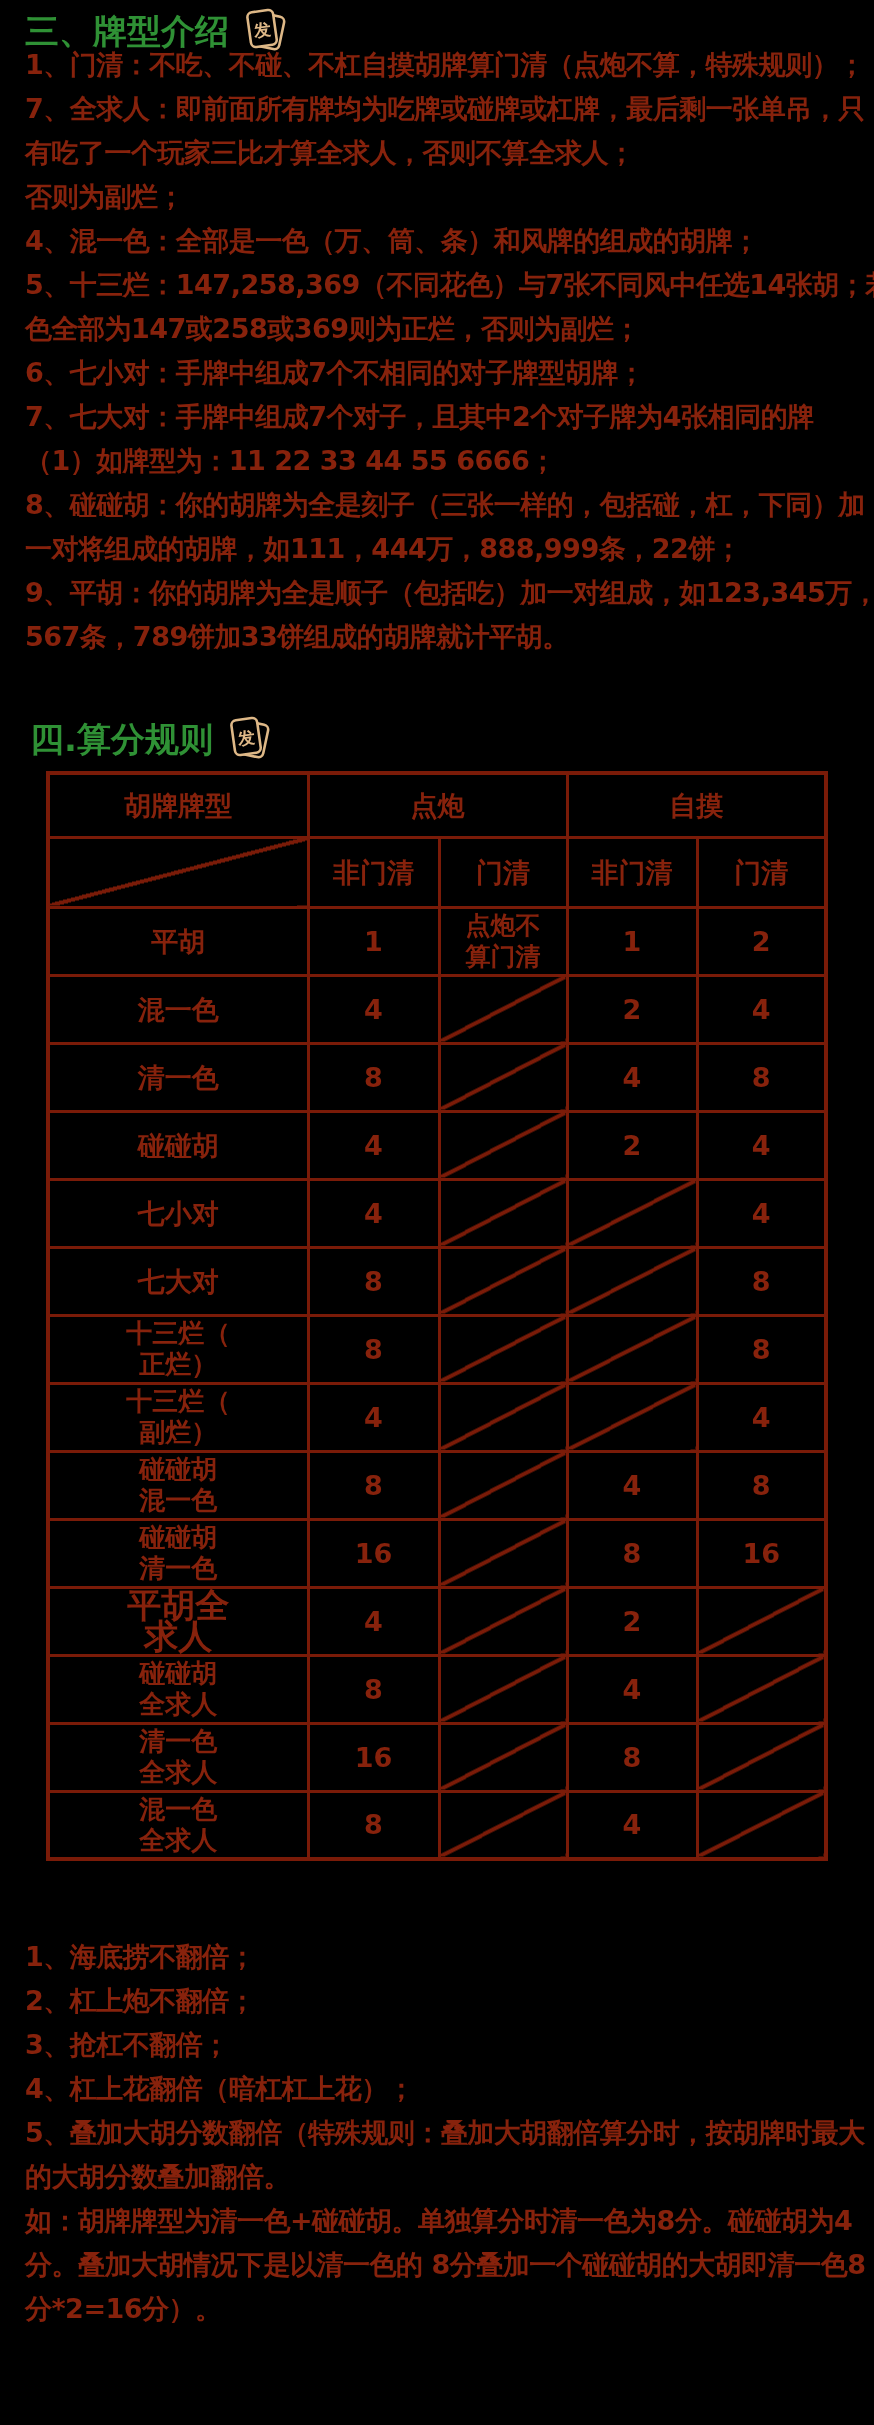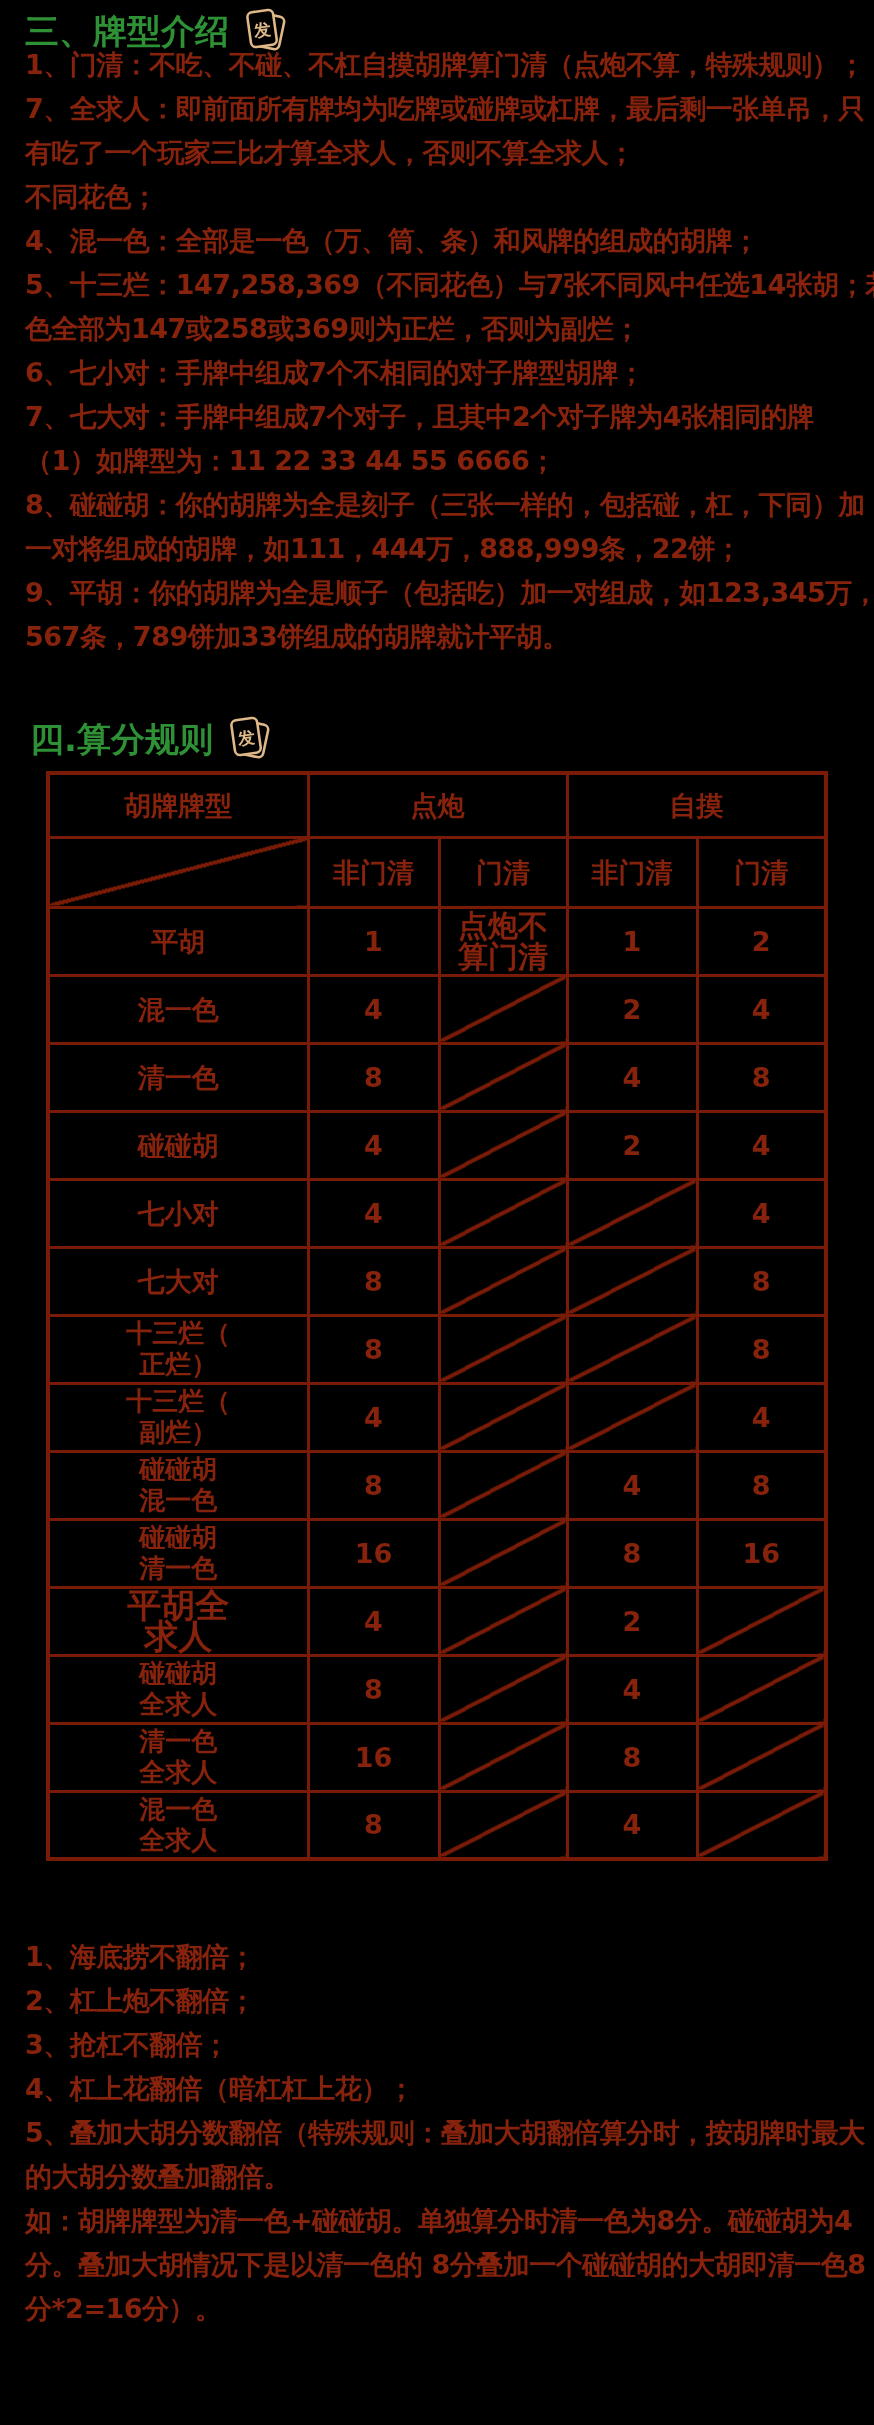--- a/index.html
+++ b/index.html
@@ -57,21 +57,21 @@
         <rect x="6" y="5" width="26" height="35" rx="5" transform="rotate(-8 19 22)" fill="#000000"></rect>
       </g>
       <text x="19" y="30" transform="rotate(-8 19 22)" fill="#deb887" font-size="17" font-weight="bold" text-anchor="middle">发</text>
     </svg>
   </div>
 
   <div class="lines" id="tile-type-lines" style="top:36px;margin-top:7px;">
       <div class="line">1、门清：不吃、不碰、不杠自摸胡牌算门清（点炮不算，特殊规则）；</div>
       <div class="line">7、全求人：即前面所有牌均为吃牌或碰牌或杠牌，最后剩一张单吊，只</div>
       <div class="line">有吃了一个玩家三比才算全求人，否则不算全求人；</div>
-      <div class="line">不同花色；</div>
+      <div class="line">否则为副烂；</div>
       <div class="line">4、混一色：全部是一色（万、筒、条）和风牌的组成的胡牌；</div>
       <div class="line">5、十三烂：147,258,369（不同花色）与7张不同风中任选14张胡；若三</div>
       <div class="line">色全部为147或258或369则为正烂，否则为副烂；</div>
       <div class="line">6、七小对：手牌中组成7个不相同的对子牌型胡牌；</div>
       <div class="line">7、七大对：手牌中组成7个对子，且其中2个对子牌为4张相同的牌</div>
       <div class="line">（1）如牌型为：11 22 33 44 55 6666；</div>
       <div class="line">8、碰碰胡：你的胡牌为全是刻子（三张一样的，包括碰，杠，下同）加</div>
       <div class="line">一对将组成的胡牌，如111，444万，888,999条，22饼；</div>
       <div class="line">9、平胡：你的胡牌为全是顺子（包括吃）加一对组成，如123,345万，</div>
       <div class="line">567条，789饼加33饼组成的胡牌就计平胡。</div>
@@ -107,21 +107,21 @@
         <td>非门清</td>
         <td>门清</td>
         <td>非门清</td>
         <td>门清</td>
       </tr>
     </thead>
     <tbody id="score-rows">
         <tr class="drow">
           <td>平胡</td>
           <td>1</td>
-          <td style="font-size: 30px; line-height: 31px;">点炮不<br>算门清</td>
+          <td style="font-size: 25px; line-height: 31px;">点炮不<br>算门清</td>
           <td>1</td>
           <td>2</td>
         </tr>
         <tr class="drow">
           <td>混一色</td>
           <td>4</td>
           <td class="diag"></td>
           <td>2</td>
           <td>4</td>
         </tr>

